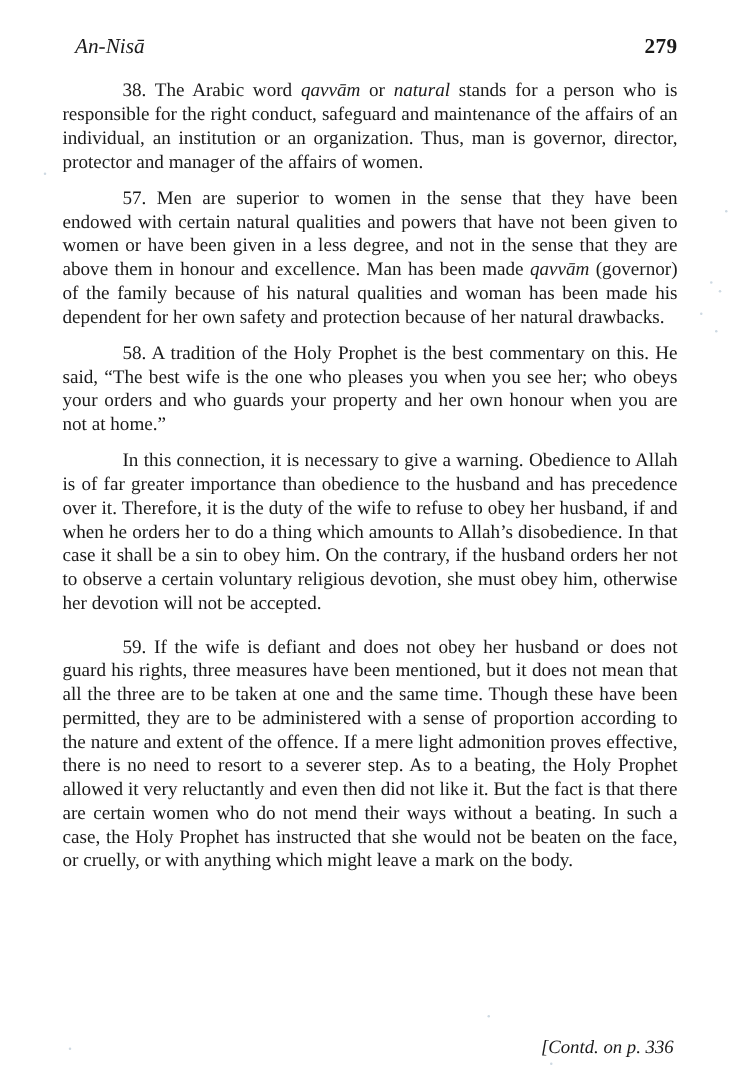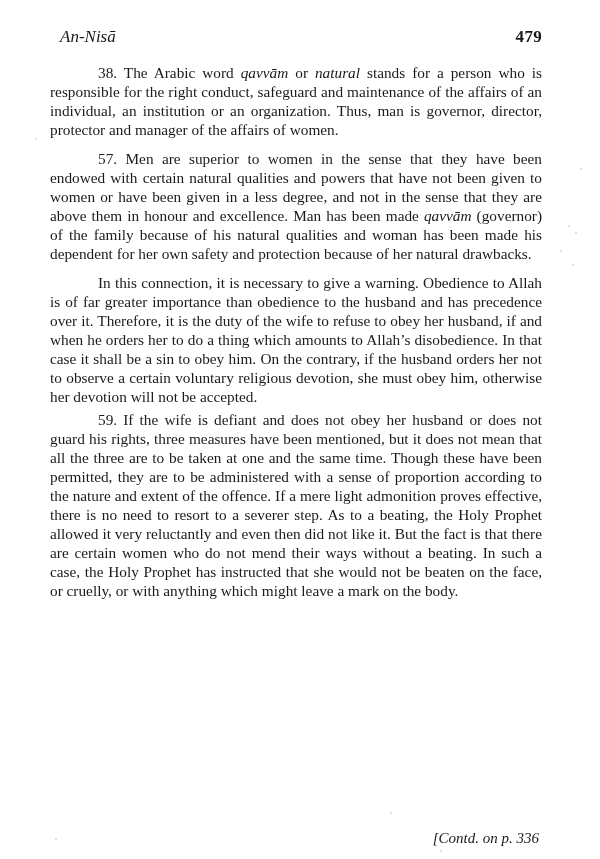--- a/index.html
+++ b/index.html
@@ -49,21 +49,21 @@
       width: 492px;
       font-size: 15.3px;
       line-height: 19px;
       text-align: justify;
     }
     .body-text p {
       margin: 0 0 10px 0;
     }
     .body-text p.indent { text-indent: 48px; }
     .body-text p.cont { text-indent: 0; }
-    .body-text p.gap-lg { margin-bottom: 4px; }
+    .body-text p.gap-lg { margin-bottom: 16px; }
     .body-text i { font-style: italic; }
     .contd {
       position: absolute;
       right: 3px;
       top: 830px;
       font-style: italic;
       font-size: 15px;
     }
     .speck {
       position: absolute;
@@ -72,29 +72,30 @@
       border-radius: 1px;
       opacity: 0.7;
     }
   </style>
 </head>
 <body>
 
 <div class="page">
   <div class="running-head">
     <div class="running-title">An-Nisā</div>
-    <div class="page-number">479</div>
+    <div class="page-number">279</div>
   </div>
 
   <div class="body-text">
 
     <p class="indent"><span>38. The Arabic word </span><i>qavvām</i><span> or </span><i>natural</i><span> stands for a person who is responsible for the right conduct, safeguard and maintenance of the affairs of an individual, an institution or an organization. Thus, man is governor, director, protector and manager of the affairs of women.</span></p>
 
     <p class="indent"><span>57. Men are superior to women in the sense that they have been endowed with certain natural qualities and powers that have not been given to women or have been given in a less degree, and not in the sense that they are above them in honour and excellence. Man has been made </span><i>qavvām</i><span> (governor) of the family because of his natural qualities and woman has been made his dependent for her own safety and protection because of her natural drawbacks.</span></p>
 
+    <p class="indent">58. A tradition of the Holy Prophet is the best commentary on this. He said, “The best wife is the one who pleases you when you see her; who obeys your orders and who guards your property and her own honour when you are not at home.”</p>
 
     <p class="indent gap-lg">In this connection, it is necessary to give a warning. Obedience to Allah is of far greater importance than obedience to the husband and has precedence over it. Therefore, it is the duty of the wife to refuse to obey her husband, if and when he orders her to do a thing which amounts to Allah’s disobedience. In that case it shall be a sin to obey him. On the contrary, if the husband orders her not to observe a certain voluntary religious devotion, she must obey him, otherwise her devotion will not be accepted.</p>
 
     <p class="indent">59. If the wife is defiant and does not obey her husband or does not guard his rights, three measures have been mentioned, but it does not mean that all the three are to be taken at one and the same time. Though these have been permitted, they are to be administered with a sense of proportion according to the nature and extent of the offence. If a mere light admonition proves effective, there is no need to resort to a severer step. As to a beating, the Holy Prophet allowed it very reluctantly and even then did not like it. But the fact is that there are certain women who do not mend their ways without a beating. In such a case, the Holy Prophet has instructed that she would not be beaten on the face, or cruelly, or with anything which might leave a mark on the body.</p>
 
   </div>
 
   <div class="contd">[Contd. on p. 336</div>
 </div>
 

